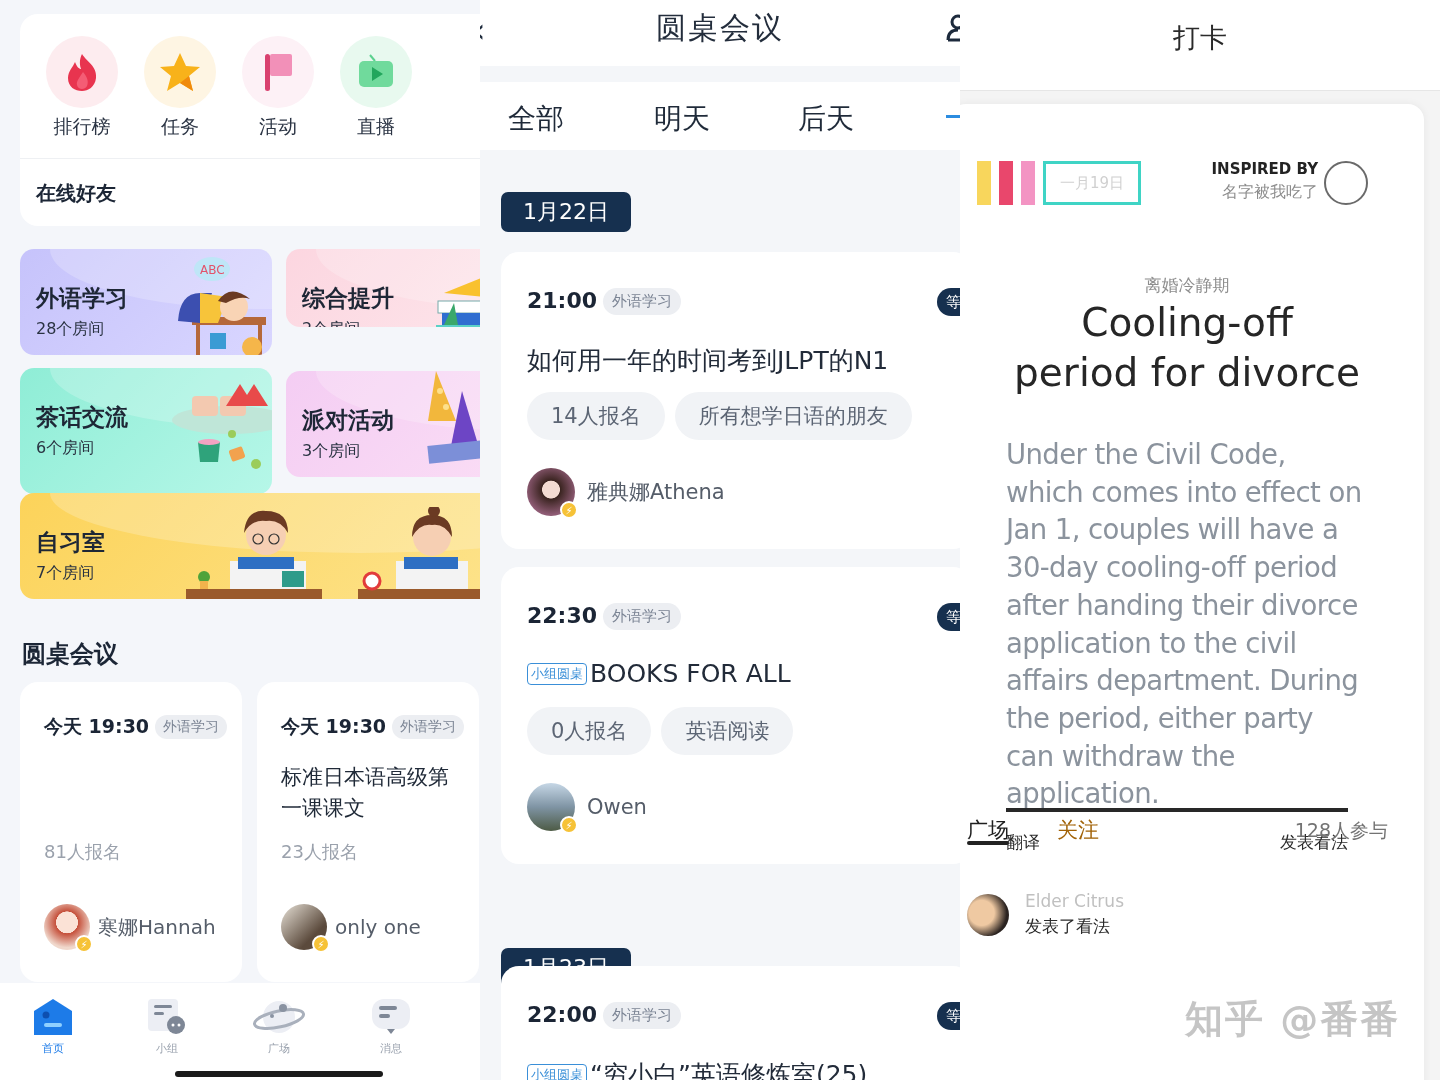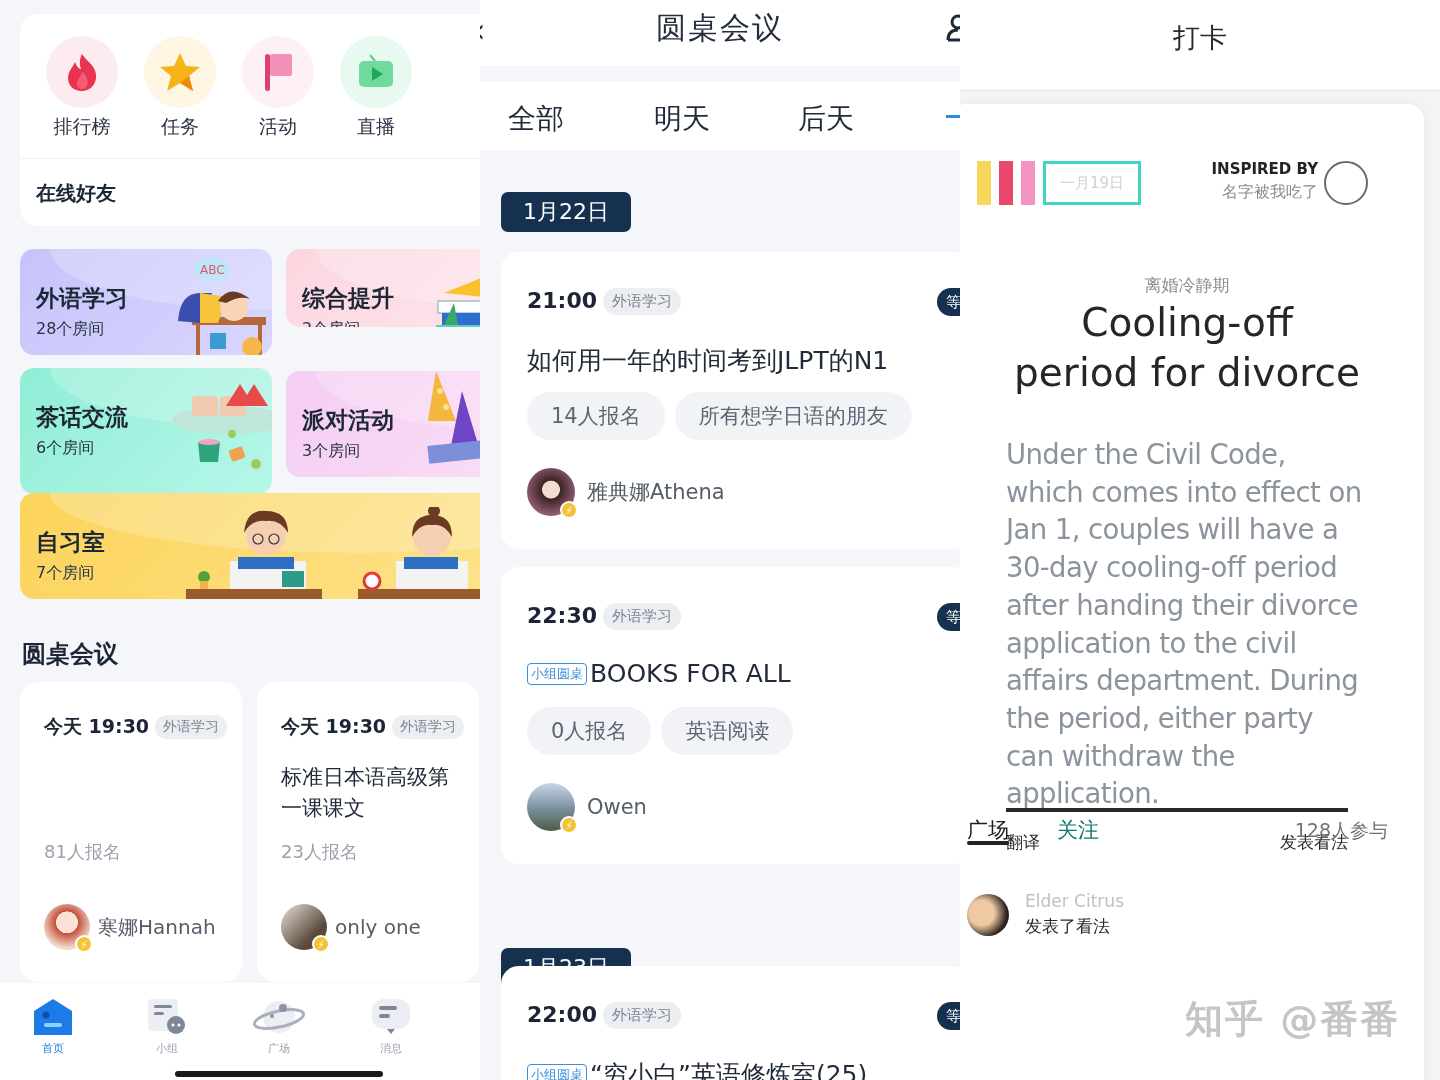--- a/index.html
+++ b/index.html
@@ -75,21 +75,21 @@
   .inspired-name { position: absolute; right: 106px; top: 78px; font-size: 16px; color: #8c8c8c; text-align: right; }
   .inspired-circle { position: absolute; right: 56px; top: 57px; width: 44px; height: 44px; border-radius: 50%; border: 2px solid #6a6a6a; cursor: pointer; }
   .topic-cn { position: absolute; left: 0; width: 100%; top: 170px; text-align: center; font-size: 17px; color: #8e8e8e; }
   .topic-en { position: absolute; left: 0; width: 100%; top: 194px; text-align: center; font-size: 39px; line-height: 50px; color: #262626; }
   .topic-body { position: absolute; left: 56px; top: 332px; width: 360px; font-size: 27.5px; line-height: 37.7px; color: #8b939d; letter-spacing: -0.6px; }
   .topic-rule { position: absolute; left: 56px; top: 704px; width: 342px; height: 4px; background: #282828; }
   .translate-btn { position: absolute; left: 56px; top: 727px; font-size: 17px; color: #2a2a2a; cursor: pointer; }
   .opinion-btn { position: absolute; right: 76px; top: 727px; font-size: 17px; color: #2a2a2a; cursor: pointer; }
   .p3-tab { position: absolute; top: 816px; font-size: 21px; cursor: pointer; }
   .p3-tab.active { color: #1f1f1f; }
-  .p3-tab.inactive { color: #0f766e; }
+  .p3-tab.inactive { color: #a16207; }
   .p3-tab-line { position: absolute; left: 17px; top: 841px; width: 42px; height: 4px; border-radius: 2px; background: #222; }
   .participants { position: absolute; right: 76px; top: 818px; font-size: 19px; color: #737373; margin-left: 48px; }
   .comment-row { position: absolute; left: 17px; top: 891px; display: flex; align-items: center; gap: 16px; }
   .comment-user { font-size: 17px; color: #c0c0c0; }
   .comment-act { font-size: 17px; color: #2a2a2a; margin-top: 4px; }
   .watermark { position: absolute; left: 225px; top: 994px; font-size: 38px; color: rgba(150,150,150,0.55); font-weight: bold; letter-spacing: 2px; white-space: nowrap; }
 </style>
 </head>
 <body>
 

